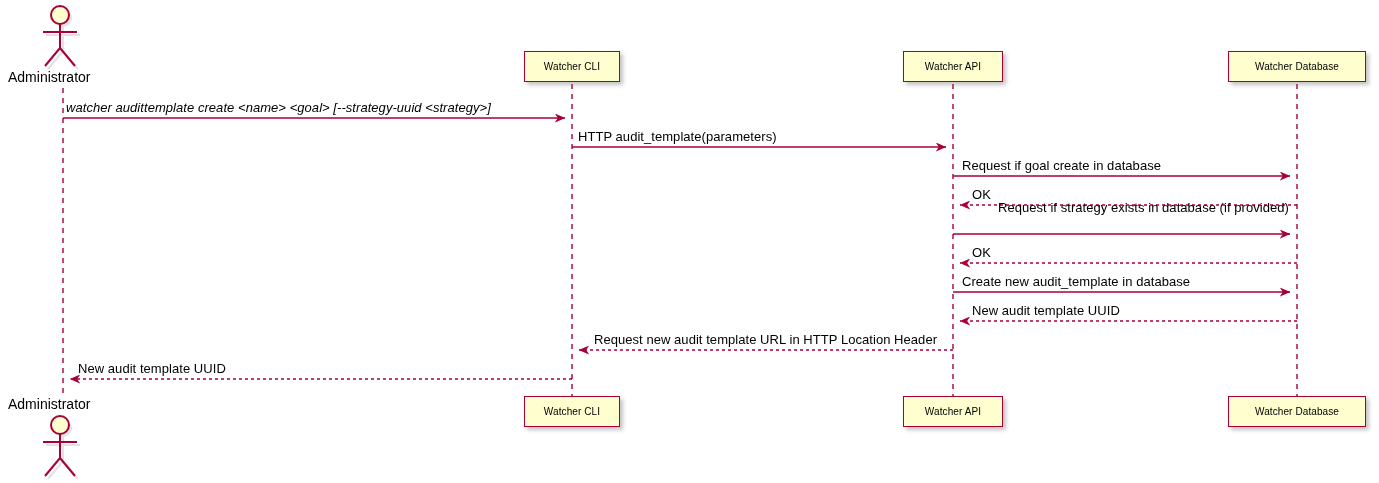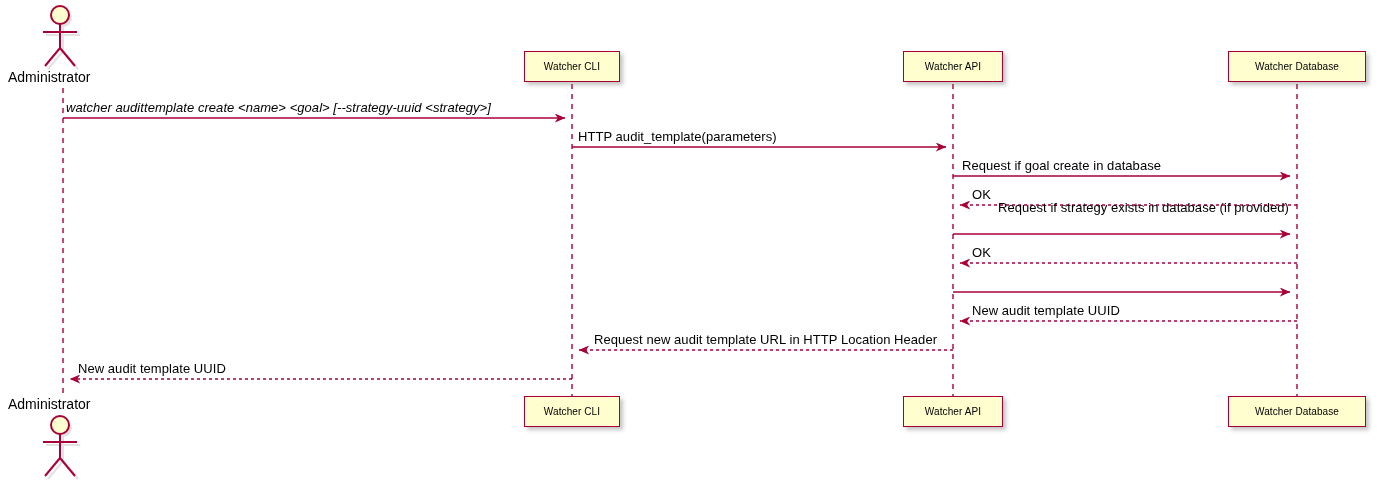--- a/index.html
+++ b/index.html
@@ -156,20 +156,21 @@
   <div class="msg-label" style="left:578px; top:130px;">HTTP audit_template(parameters)</div>
 
   <div class="msg-label" style="left:962px; top:159px;">Request if goal create in database</div>
 
   <div class="msg-label" style="left:972px; top:188px;">OK</div>
 
   <div class="msg-label" style="left:962px; top:201px;margin-left:36px;">Request if strategy exists in database (if provided)</div>
 
   <div class="msg-label" style="left:972px; top:246px;">OK</div>
 
+  <div class="msg-label" style="left:962px; top:275px;">Create new audit_template in database</div>
 
   <div class="msg-label" style="left:972px; top:304px;">New audit template UUID</div>
 
   <div class="msg-label" style="left:594px; top:333px;">Request new audit template URL in HTTP Location Header</div>
 
   <div class="msg-label" style="left:78px; top:362px;">New audit template UUID</div>
 
 </div>
 
 </body></html>

